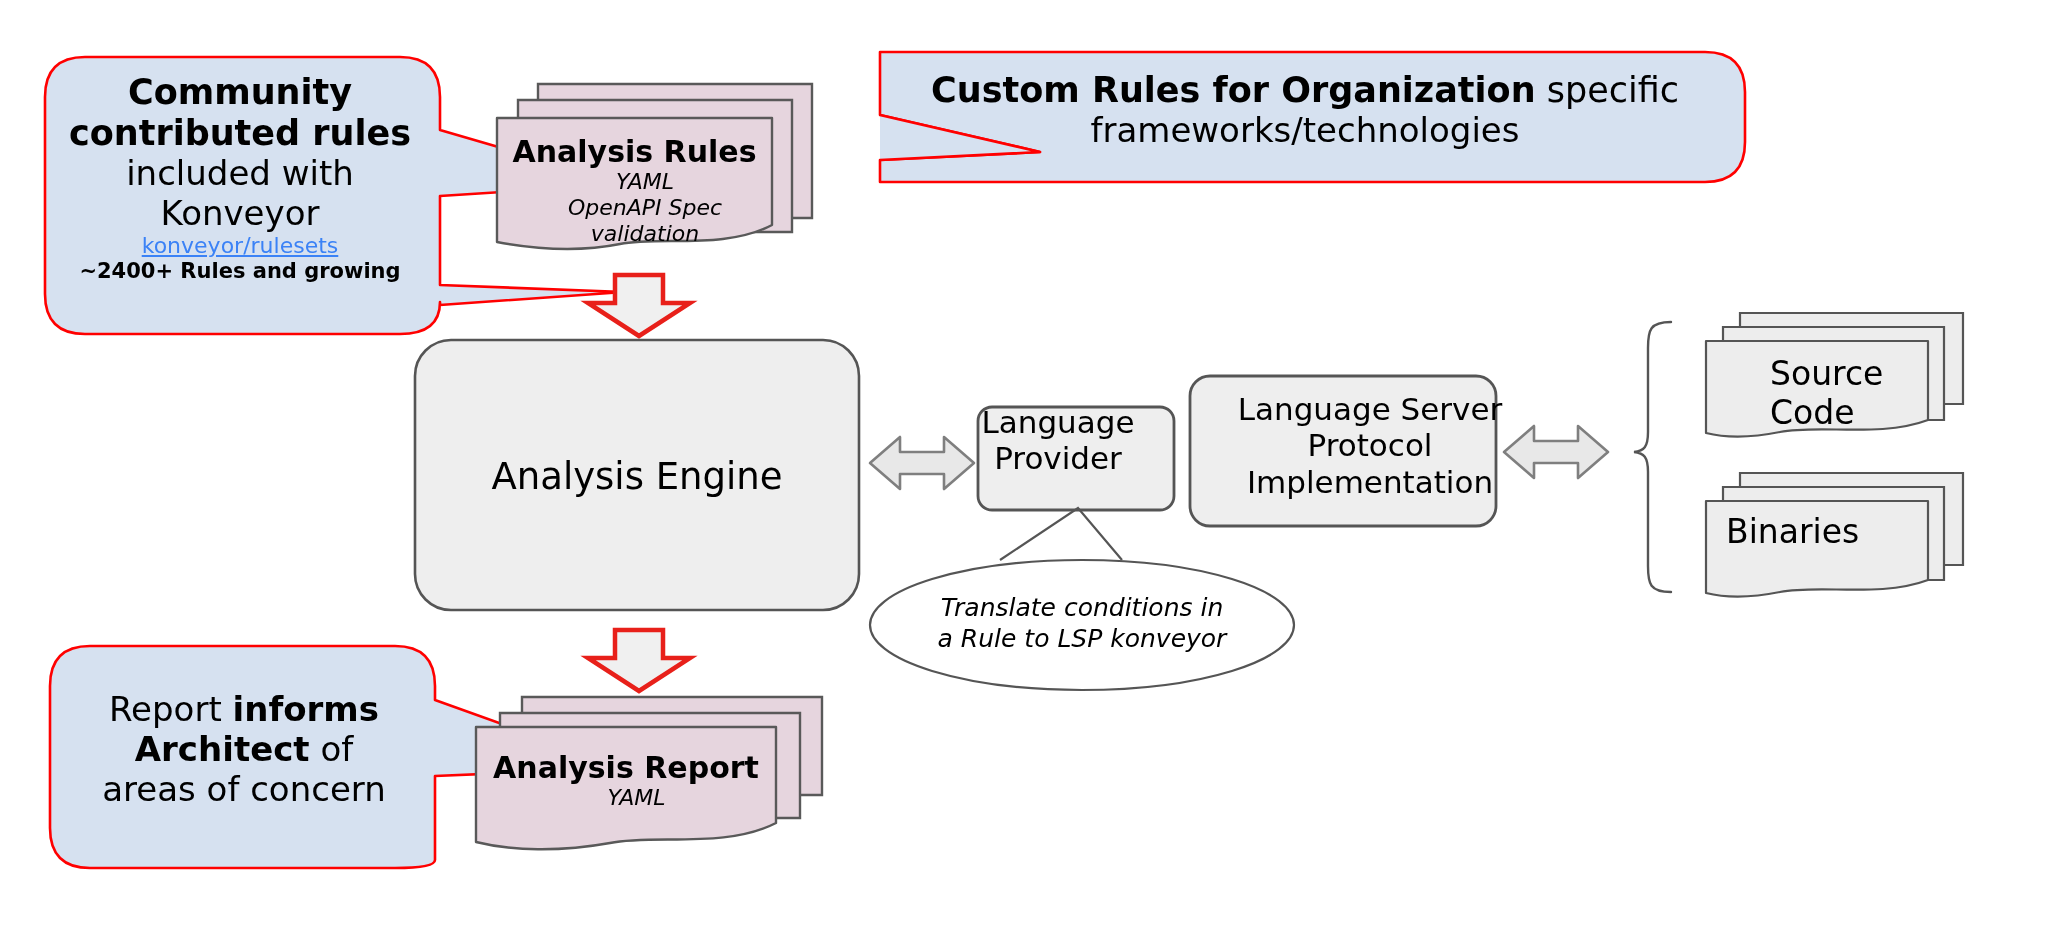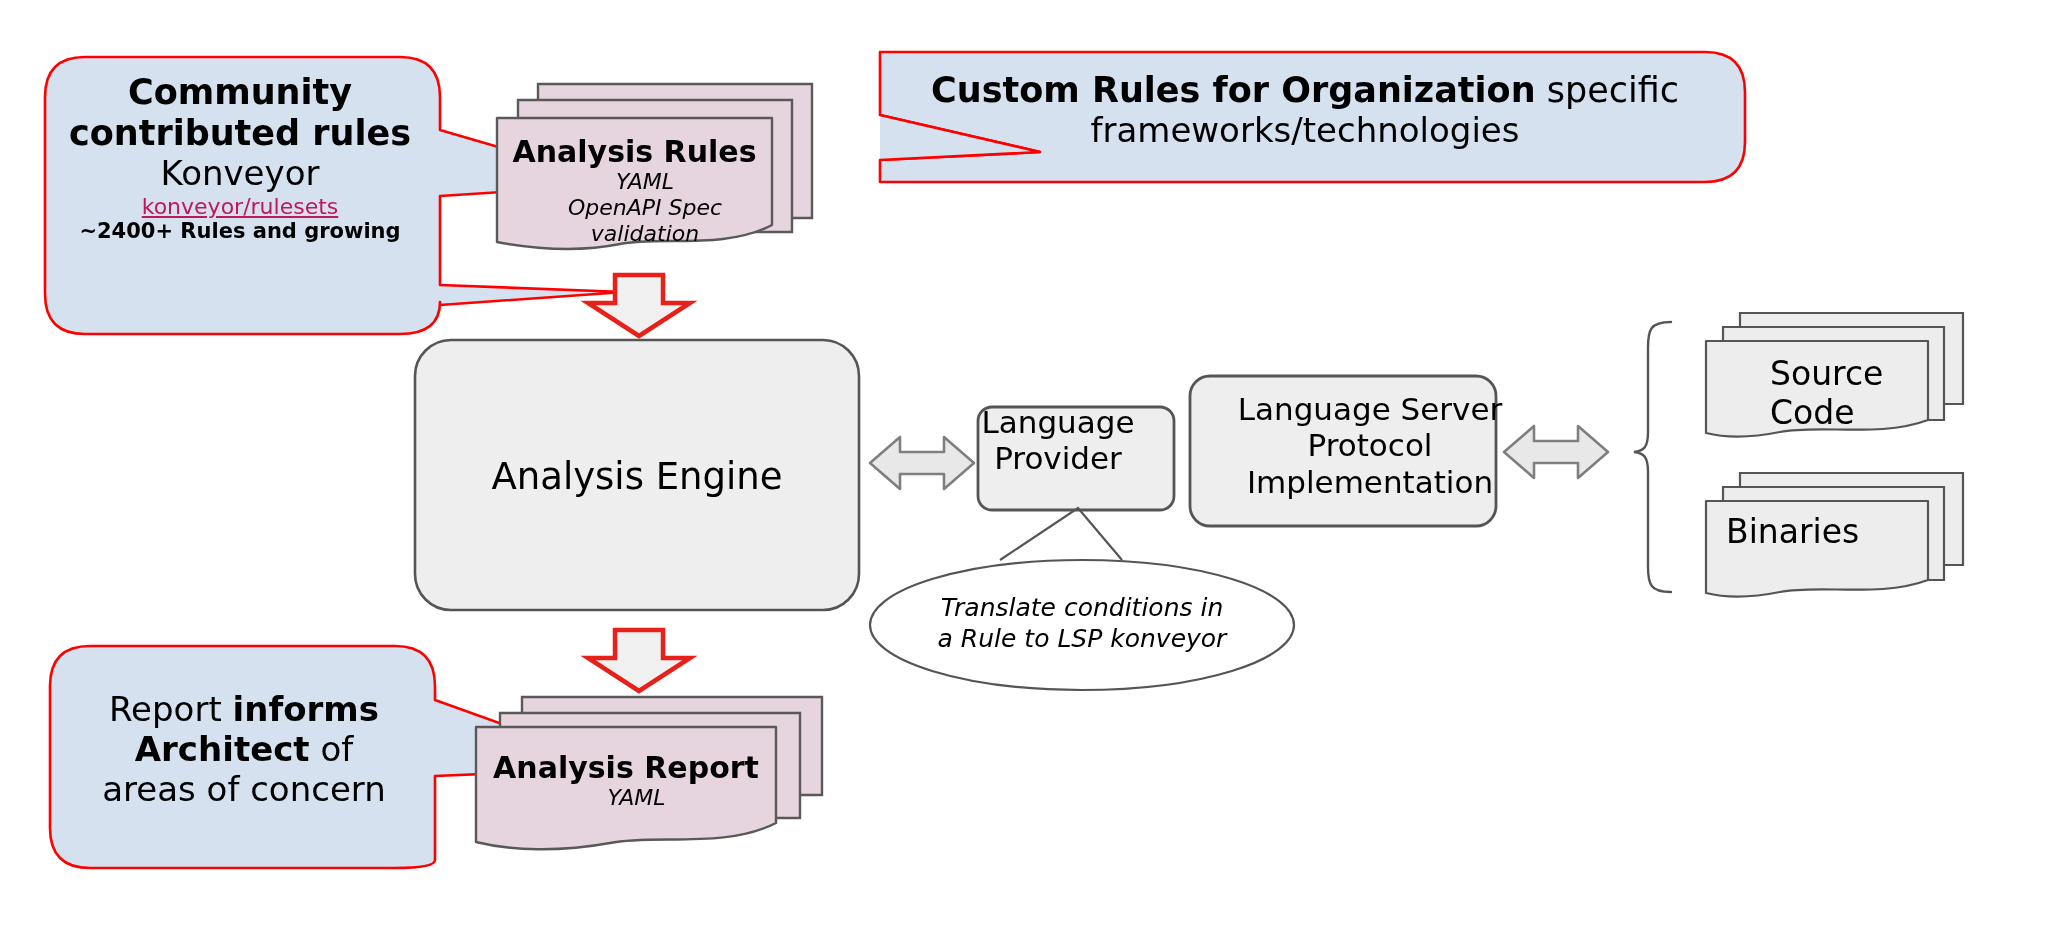--- a/index.html
+++ b/index.html
@@ -6,21 +6,21 @@
   body{width:2066px;height:926px;position:relative;overflow:hidden;
        font-family:"DejaVu Sans","Liberation Sans",sans-serif;color:#000;}
   #stage{position:absolute;left:0;top:0;width:2066px;height:926px;}
   svg.layer{position:absolute;left:0;top:0;width:2066px;height:926px;overflow:visible;}
   .txt{position:absolute;text-align:center;line-height:1.17;}
   .doc-title{font-weight:bold;font-size:30px;}
   .doc-sub{font-style:italic;font-size:22px;padding-left:21px;}
   .plain{font-size:33px;font-weight:normal;}
   .plain-sm{font-size:31px;}
   .ellipse-txt{font-style:italic;font-size:25px;line-height:1.25;}
-  .link{color:#be185d;text-decoration:underline;font-size:22px;}
+  .link{color:#3b82f6;text-decoration:underline;font-size:22px;}
   .small-bold{font-weight:bold;font-size:21px;}
   .c-big{font-size:35px;font-weight:bold;}
   .c-med{font-size:34px;font-weight:normal;}
 </style>
 </head>
 <body>
 
 <div id="stage">
 
   <svg class="layer" viewBox="0 0 2066 926">
@@ -104,20 +104,21 @@
     <path d="M 522,697 L 822,697 L 822,795 L 522,795 Z" fill="#e6d5de" stroke="#595959" stroke-width="2.4"></path>
     <path d="M 500,713 L 800,713 L 800,818 L 500,818 Z" fill="#e6d5de" stroke="#595959" stroke-width="2.4"></path>
     <path d="M 476,727 L 776,727 L 776,823
              C 725,849 655,834 610,843
              C 560,852 512,851 476,842 Z" fill="#e6d5de" stroke="#595959" stroke-width="2.4" stroke-linejoin="round"></path>
   </svg>
 
   <div class="txt" style="left:48px;top:72px;width:384px;">
     <div class="c-big">Community</div>
     <div class="c-big">contributed rules</div>
+    <div class="c-med">included with</div>
     <div class="c-med">Konveyor</div>
     <div class="link">konveyor/rulesets</div>
     <div class="small-bold">~2400+ Rules and growing</div>
   </div>
 
   <div class="txt" style="left:890px;top:70px;width:830px;">
     <div style="font-size:35px;">
       <b>Custom Rules for Organization</b><span> specific</span>
     </div>
     <div class="c-med">frameworks/technologies</div>

